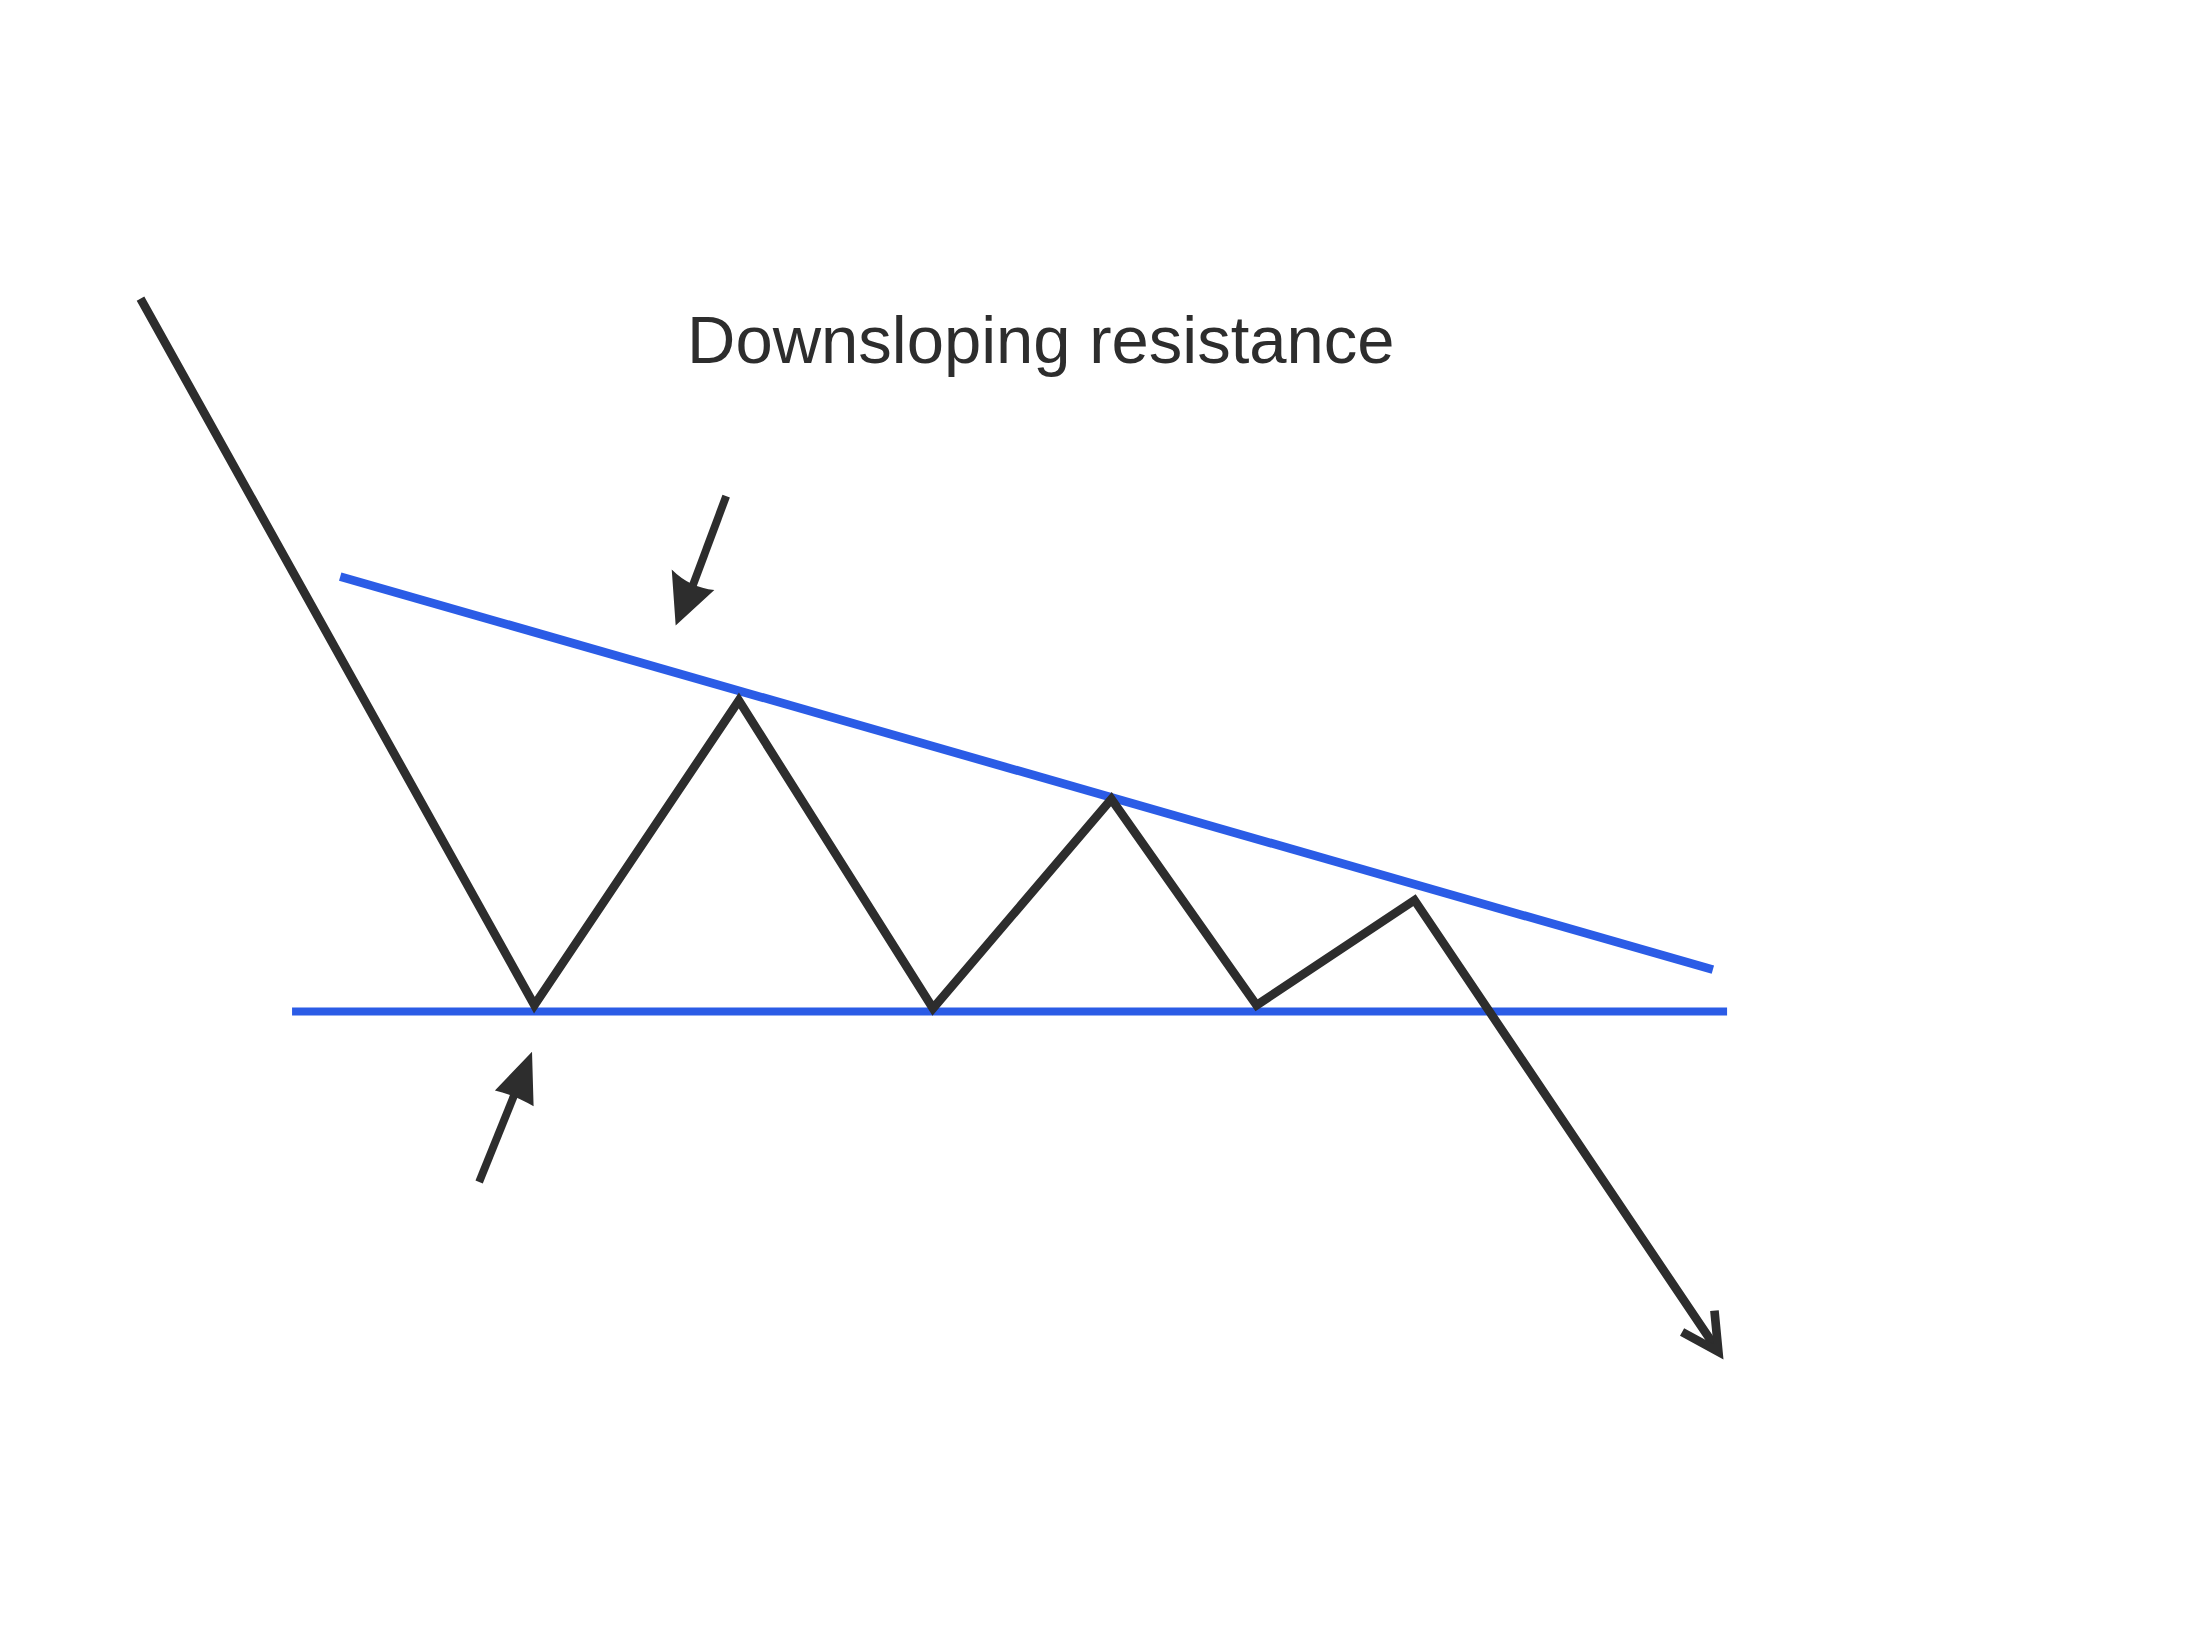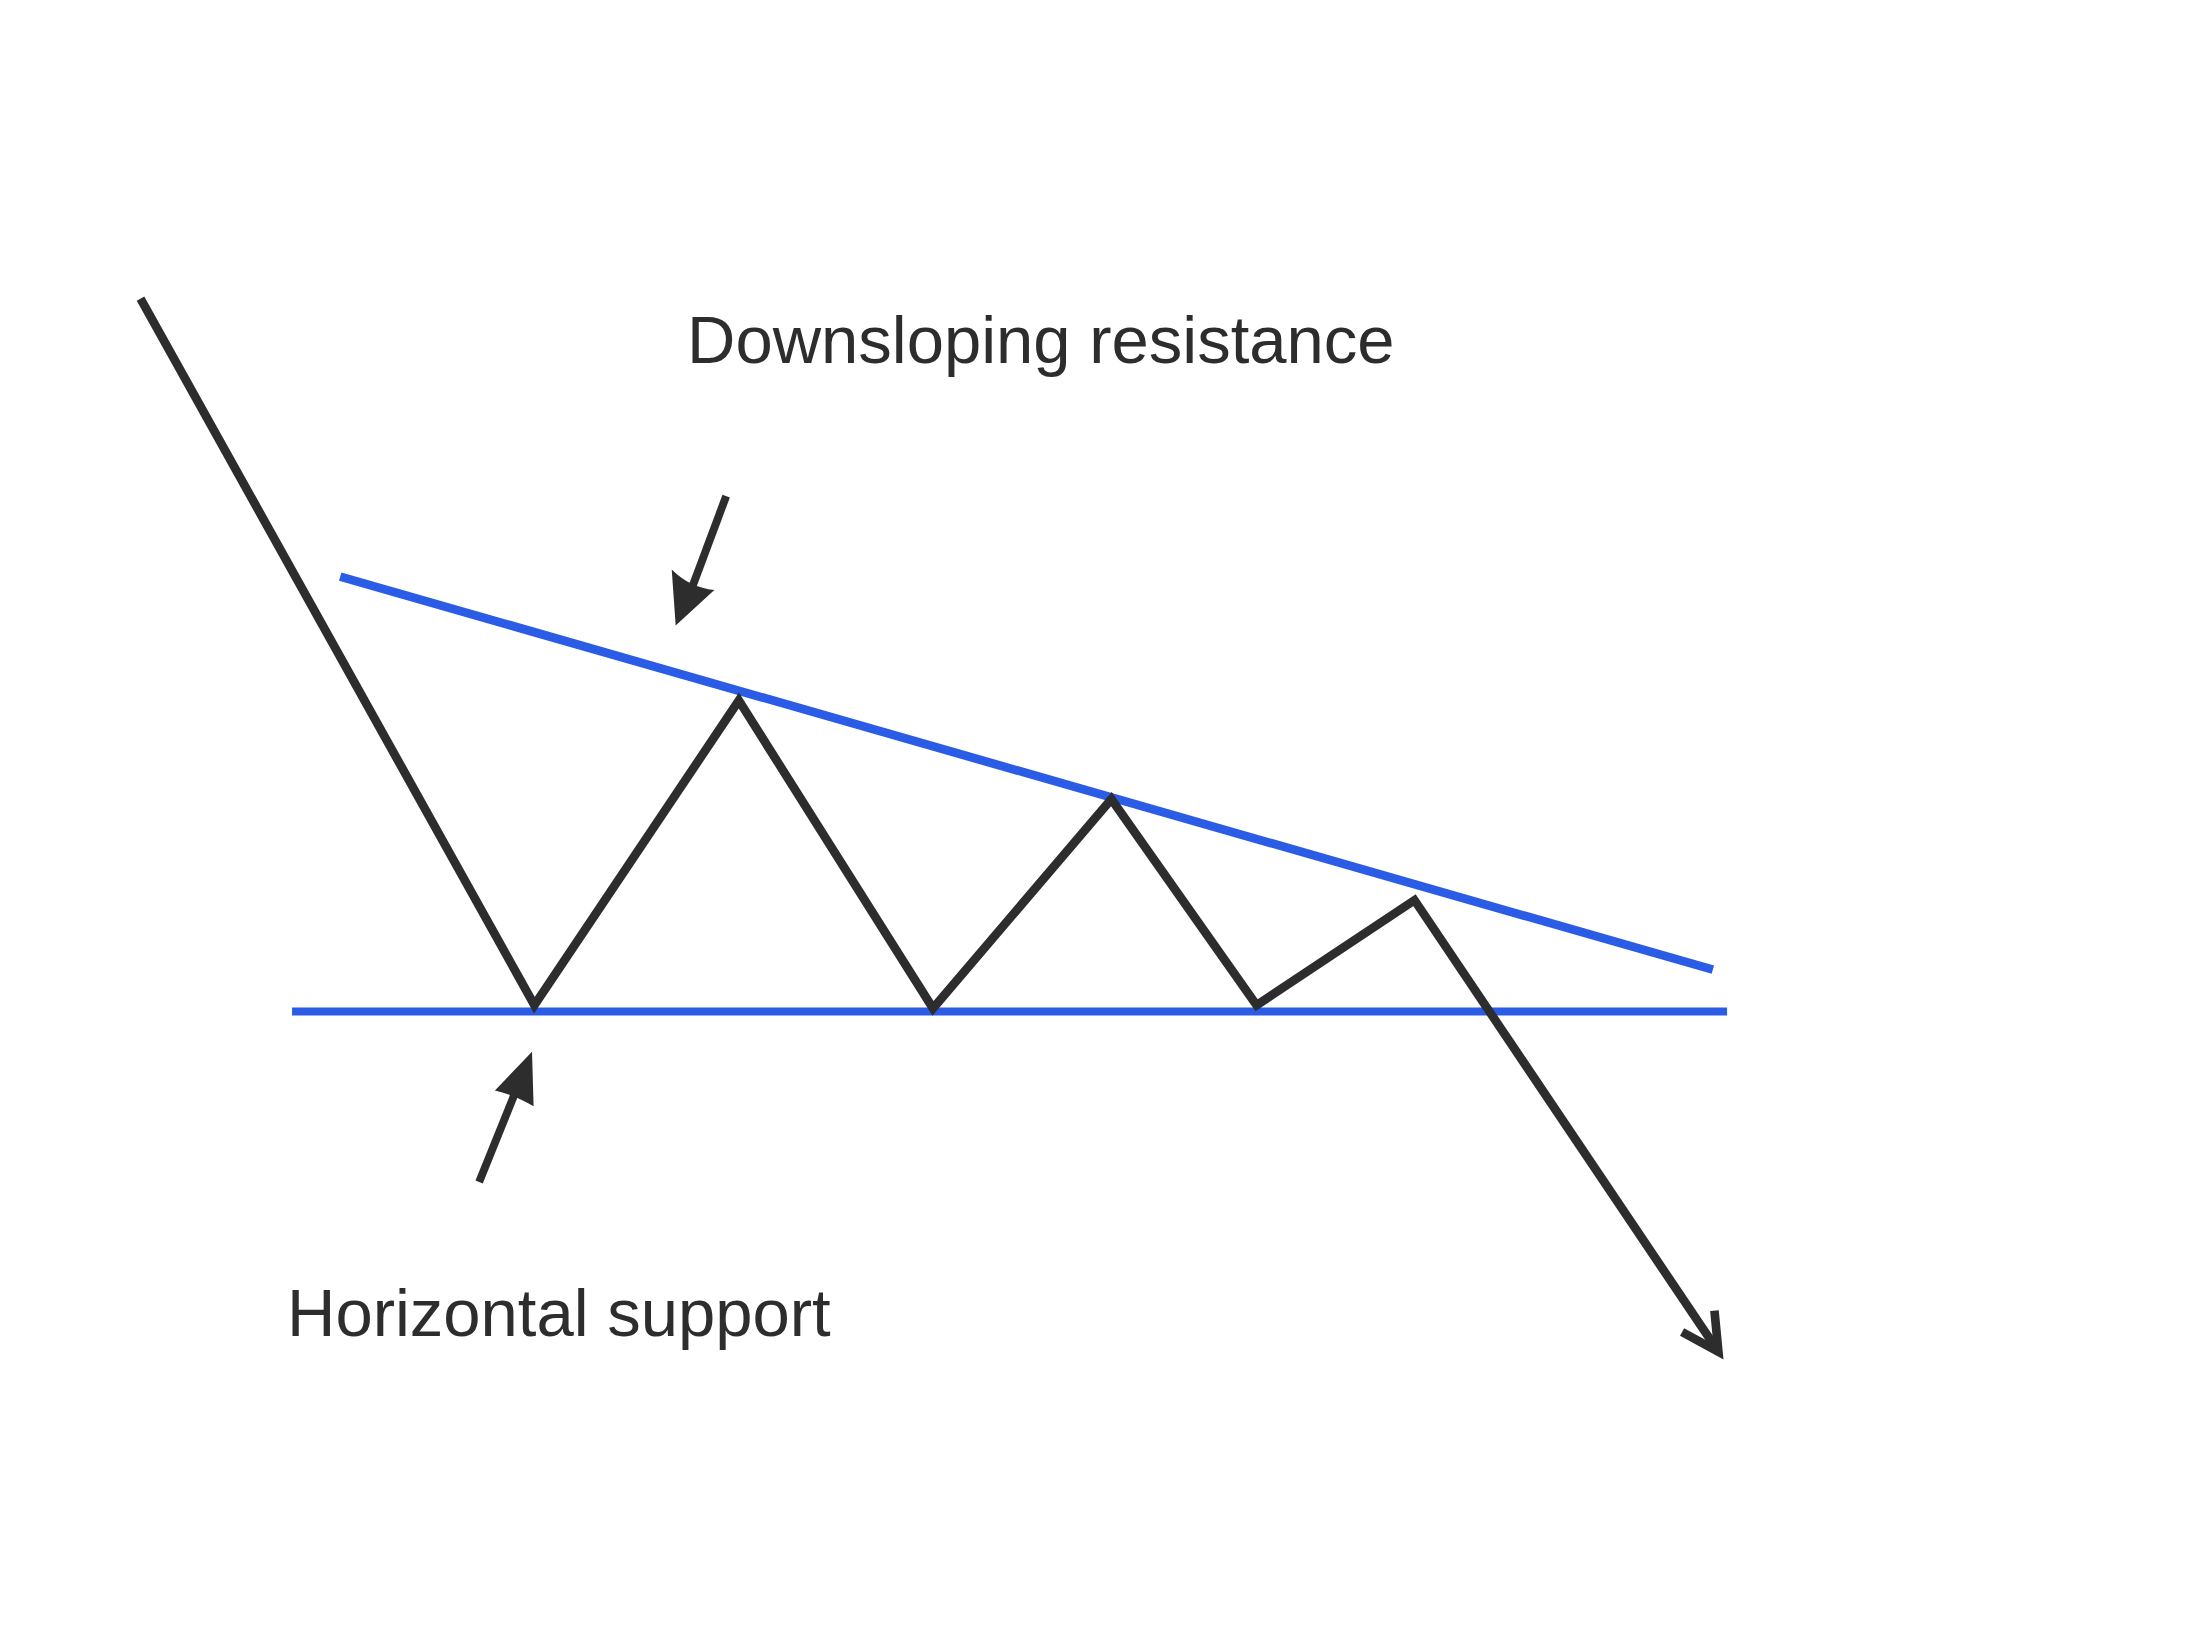--- a/index.html
+++ b/index.html
@@ -54,16 +54,15 @@
 
     <line fill="none" stroke-linecap="butt" x1="920" y1="468" x2="876" y2="586" stroke="#2d2d2d" stroke-width="10"></line>
     <path stroke="none" d="M 856 632 L 851 561 Q 874 584 905 587 Z" fill="#2d2d2d"></path>
 
     <line fill="none" stroke-linecap="butt" x1="607" y1="1337" x2="655" y2="1218" stroke="#2d2d2d" stroke-width="10"></line>
     <path stroke="none" d="M 674 1172 L 627 1221 Q 650 1226 676 1241 Z" fill="#2d2d2d"></path>
   </svg>
 
   <div class="label label-resistance" style="color: rgb(45, 45, 45);">Downsloping resistance</div>
 
-  <div class="label label-support" style="color: rgb(45, 45, 45);">Horizontal support</div>
 
 </div>
 
 
 </body></html>

